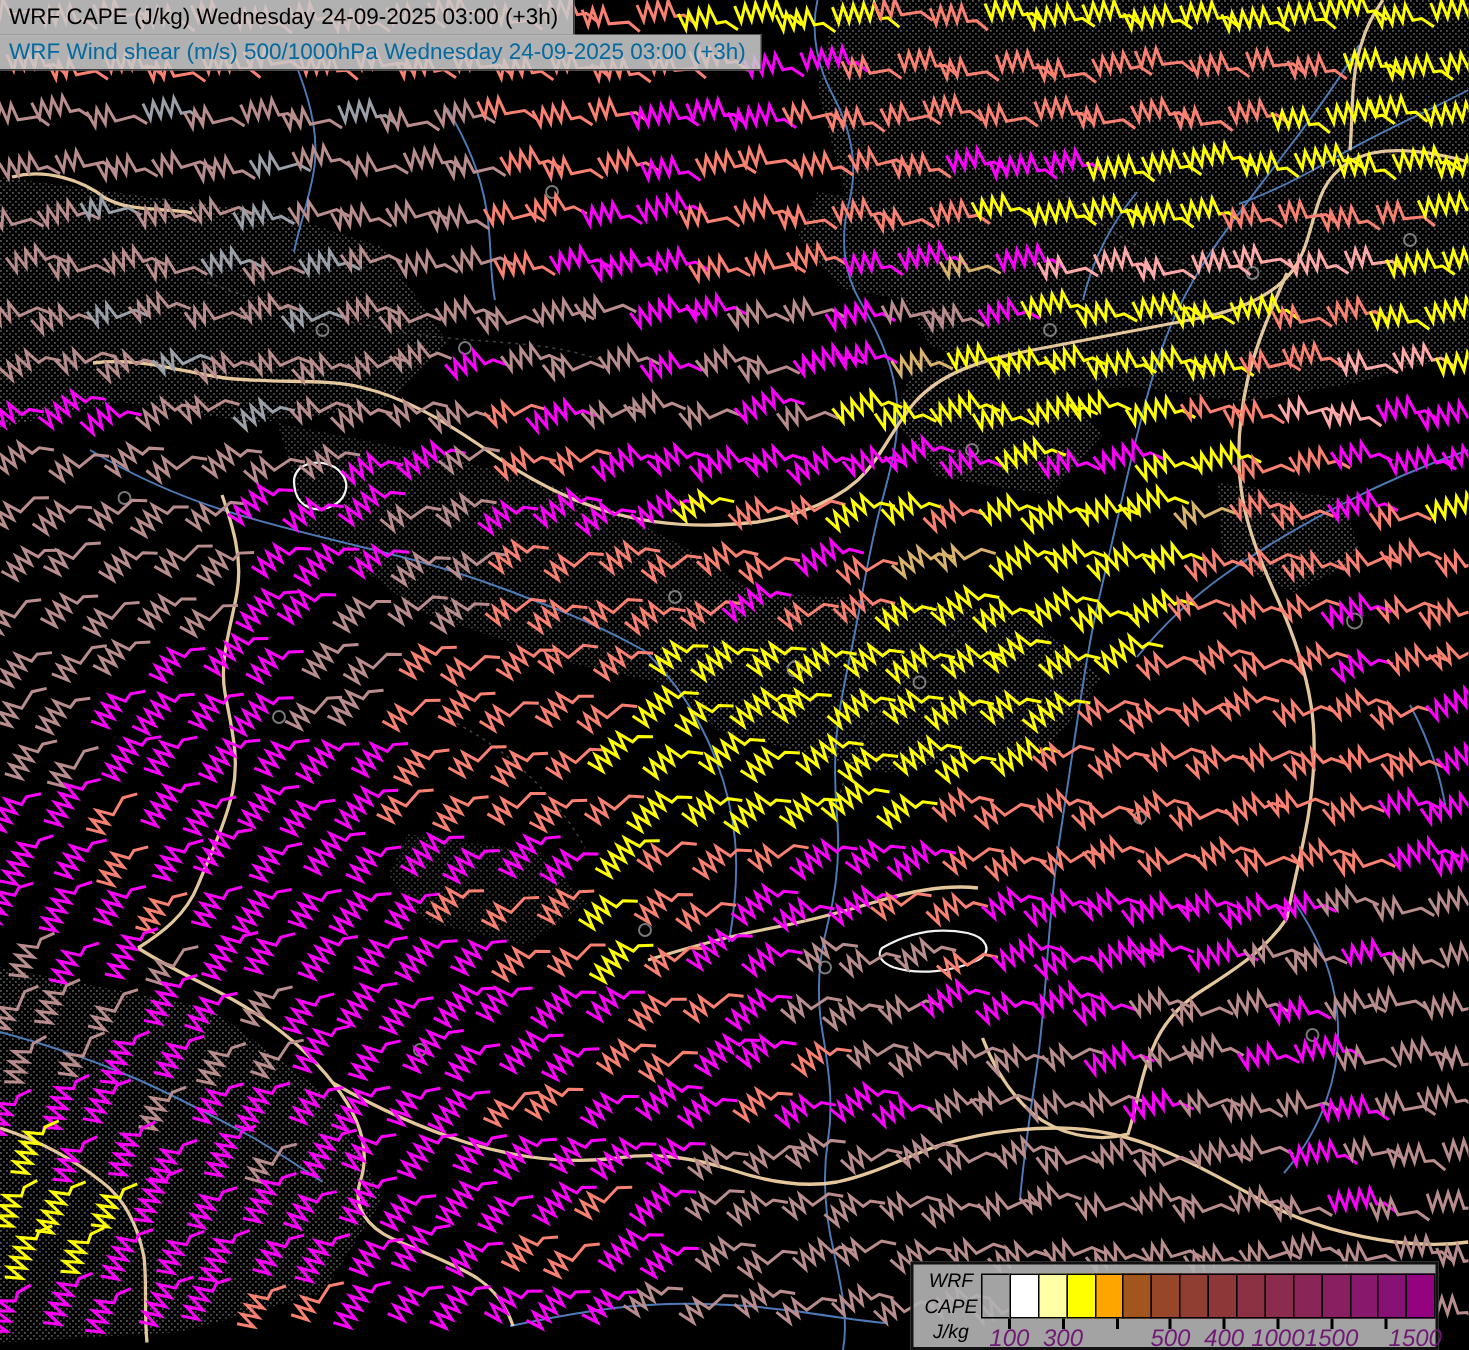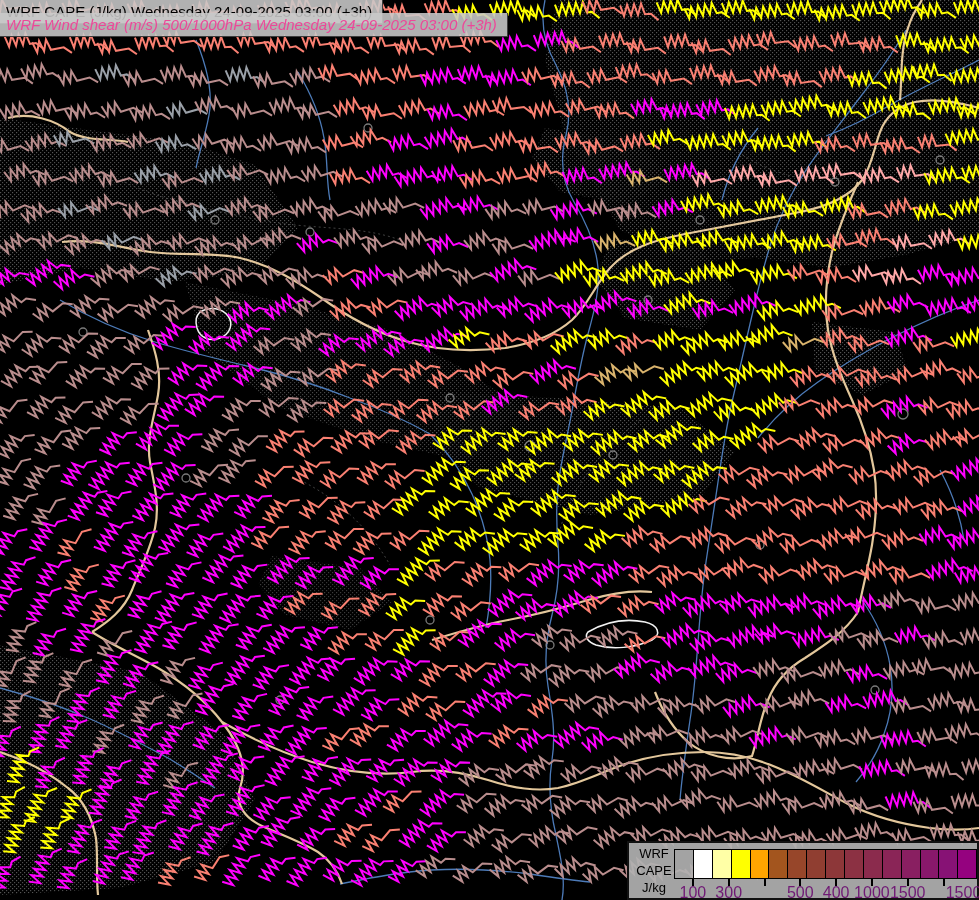--- a/index.html
+++ b/index.html
@@ -4,24 +4,24 @@
 <style>
   html,body{margin:0;padding:0;background:#000;}
   #stage{position:relative;width:979px;height:900px;overflow:hidden;background:#000;
          font-family:"Liberation Sans",sans-serif;}
   #stage svg{position:absolute;left:0;top:0;}
   
   .trow{position:absolute;left:0;height:23px;line-height:23px;font-size:15px;
         padding:0 10px 0 6px;white-space:nowrap;background:rgba(201,201,201,0.88);
         border-right:1px solid #3c3c3c;border-bottom:1px solid #3c3c3c;}
   #t1{top:0;color:#000;}
-  #t2{top:13px;color:#ec4899;font-style:italic;}
+  #t2{top:23px;color:#0369a1;}
   
-  #legend{position:absolute;left:627px;top:841px;width:352px;height:59px;
-          background:rgba(177,177,177,0.92);border:2px solid #111;box-sizing:border-box;}
+  #legend{position:absolute;left:607px;top:841px;width:352px;height:59px;
+          background:rgba(177,177,177,0.92);border:2px solid #111;box-sizing:border-box;font-style:italic;}
   #legend-label{position:absolute;left:4px;top:2px;width:42px;text-align:center;
                 color:#000;font-size:13px;line-height:17px;}
   #legend-bar{position:absolute;left:46px;top:6px;height:30px;display:flex;}
   .lcell{width:17.9px;height:28px;border:1px solid #000;margin-left:-1px;box-sizing:content-box;}
   .ltick{position:absolute;width:2px;height:7px;background:#000;top:36px;}
   .lnum{position:absolute;top:41px;transform:translateX(-50%);font-size:16px;color:#701a75;}
 </style>
 </head>
 <body>
 

